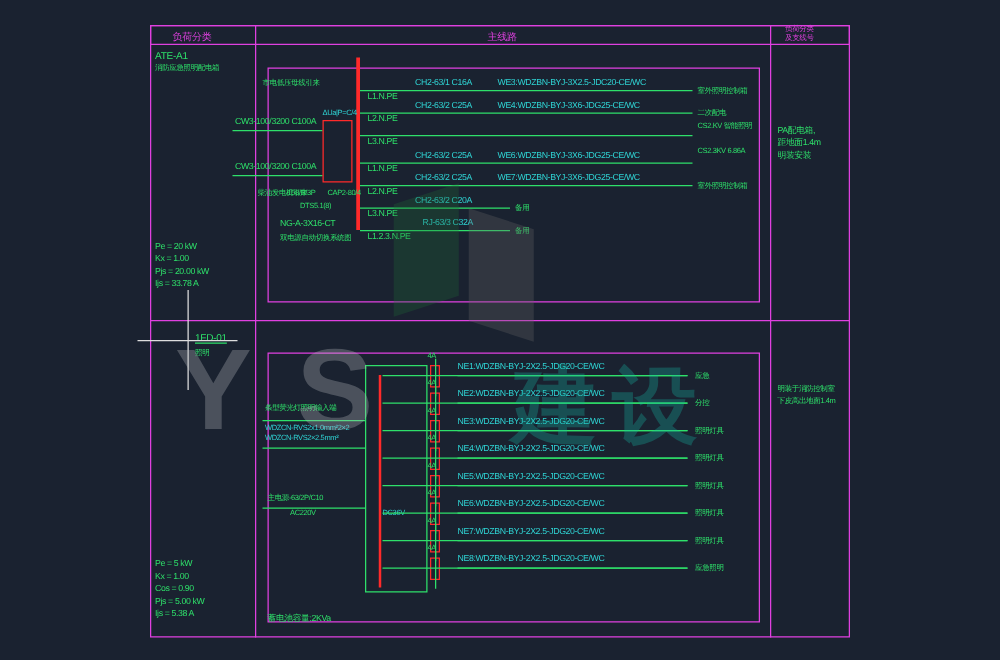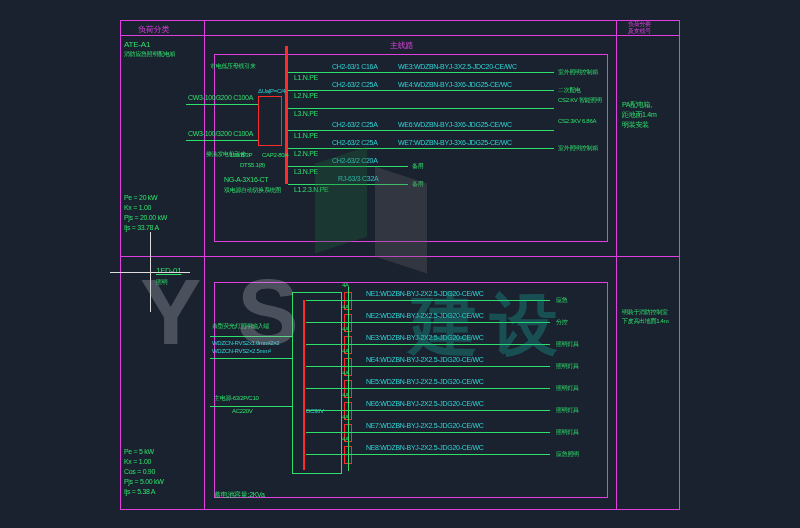--- a/index.html
+++ b/index.html
@@ -31,21 +31,21 @@
 </style>
 </head>
 <body>
 <div class="canvas">
 
 <div class="frame outer"></div>
 <div class="frame hdr"></div>
 <div class="hdr-split1"></div>
 <div class="hdr-split2"></div>
 <div class="txt mag" style="left:138px;top:24px">负荷分类</div>
-<div class="txt mag" style="left:390px;top:40px">主线路</div>
+<div class="txt mag" style="left:390px;top:24px">主线路</div>
 <div class="txt6 mag" style="left:628px;top:21px;line-height:7px;white-space:pre">负荷分类
 及支线号</div>
 
 <div class="mline" style="left:204px;top:36px;width:1px;height:474px"></div>
 <div class="mline" style="left:616px;top:36px;width:1px;height:474px"></div>
 
 <div class="mline" style="left:120px;top:256px;width:560px;height:1px"></div>
 
 <div class="frame" style="left:214px;top:54px;width:394px;height:188px"></div>
 

